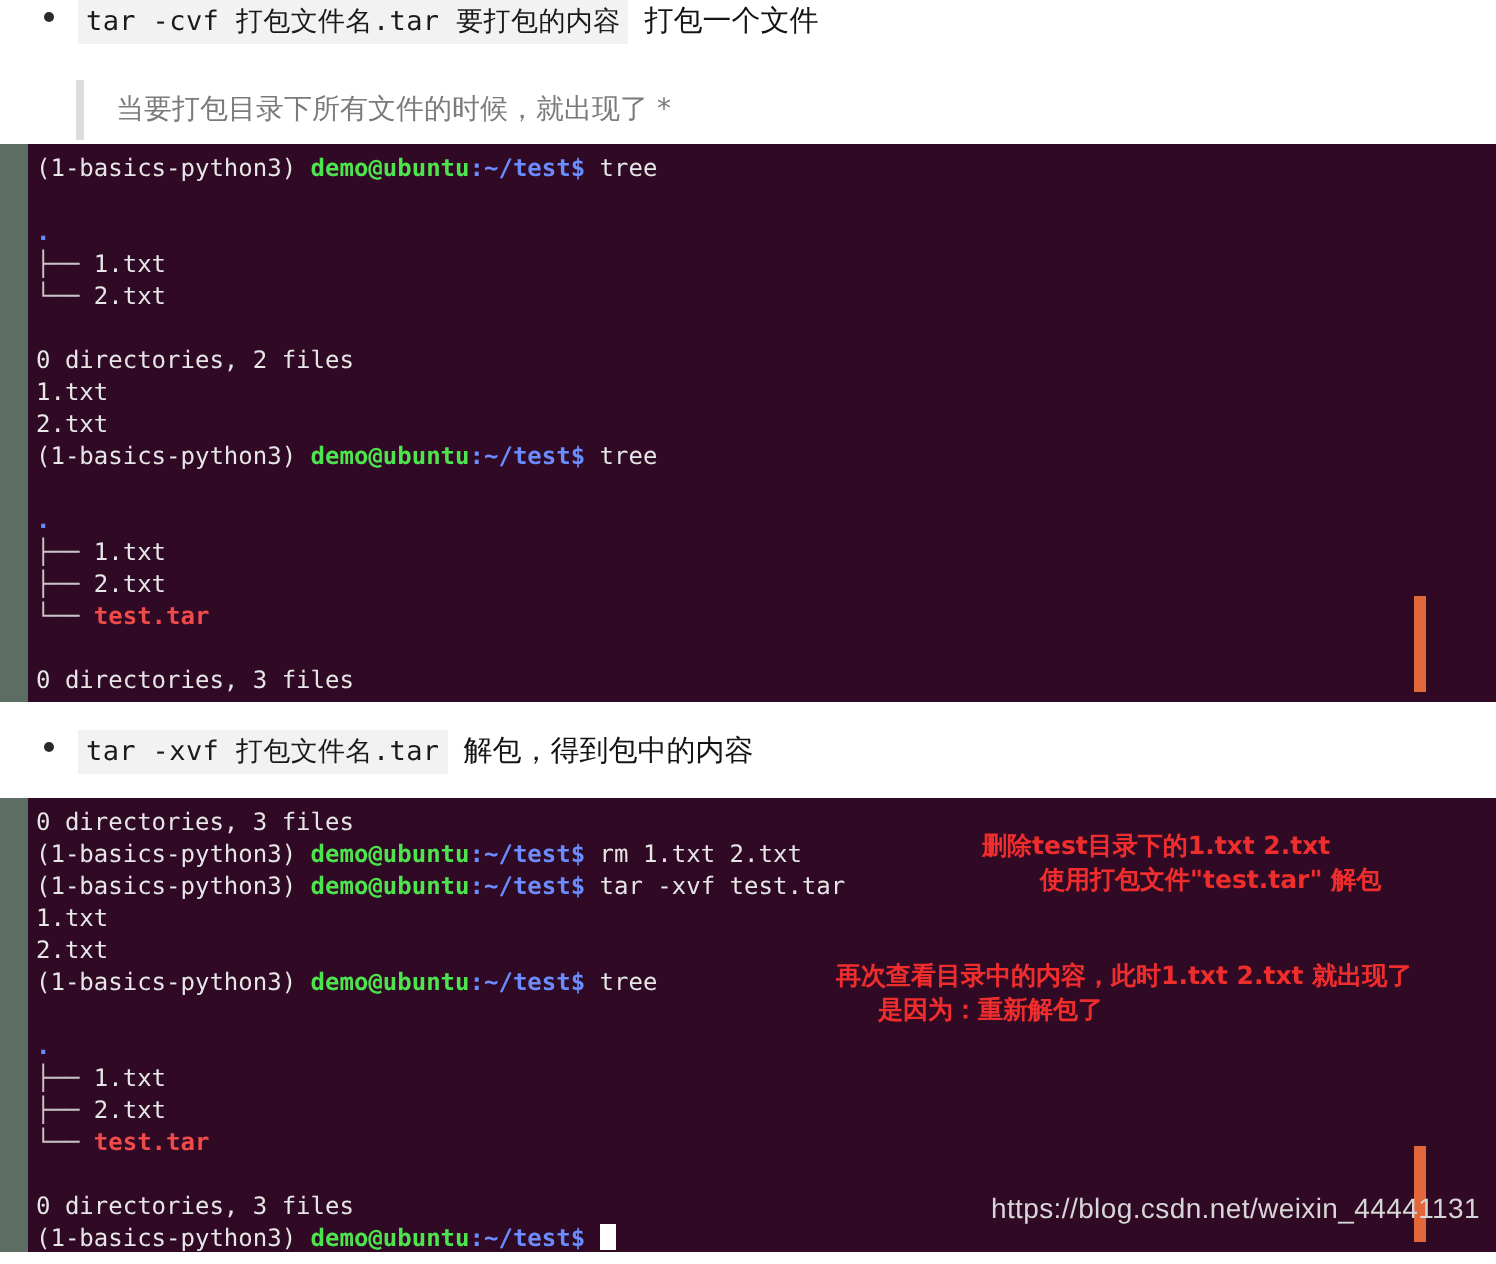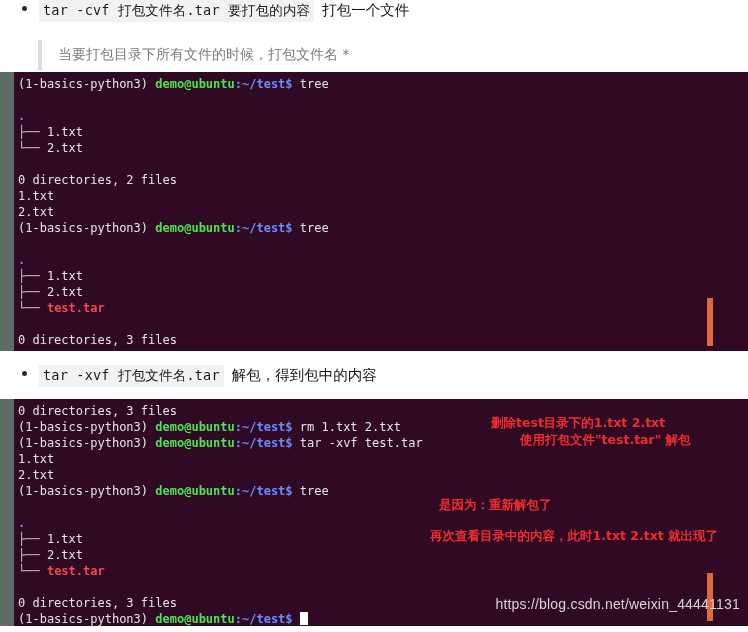--- a/index.html
+++ b/index.html
@@ -136,21 +136,21 @@
 <body>
 
 <div class="prose-block">
   <div class="bullet-row">
     <span class="bullet-dot"></span>
     <code class="code-inline">tar -cvf 打包文件名.tar 要打包的内容</code>
     <span class="cn-plain">打包一个文件</span>
   </div>
   <div class="quote-row">
     <span class="quote-bar"></span>
-    <span class="quote-text">当要打包目录下所有文件的时候，打包文件名 *</span>
+    <span class="quote-text">当要打包目录下所有文件的时候，就出现了 *</span>
   </div>
 </div>
 
 <div class="term" id="term1" style="height:279px;">
   <div class="term-pad" id="term1-body">
       <div class="tline"><span class="c-white">(1-basics-python3) </span><span class="c-green">demo@ubuntu</span><span class="c-blue">:~/test$</span><span class="c-white"> tree</span></div>
       <div class="tline">&nbsp;</div>
       <div class="tline"><span class="c-blue">.</span></div>
       <div class="tline"><span class="c-tree">├── </span><span class="c-white">1.txt</span></div>
       <div class="tline"><span class="c-tree">└── </span><span class="c-white">2.txt</span></div>
@@ -193,18 +193,18 @@
       <div class="tline"><span class="c-tree">├── </span><span class="c-white">1.txt</span></div>
       <div class="tline"><span class="c-tree">├── </span><span class="c-white">2.txt</span></div>
       <div class="tline"><span class="c-tree">└── </span><span class="c-red">test.tar</span></div>
       <div class="tline">&nbsp;</div>
       <div class="tline"><span class="c-white">0 directories, 3 files</span></div>
       <div class="tline"><span class="c-white">(1-basics-python3) </span><span class="c-green">demo@ubuntu</span><span class="c-blue">:~/test$</span><span class="c-white"> </span><span class="cursor"></span></div>
     </div>
 
   <div class="annot" style="left:477px; top:16px;">删除test目录下的1.txt 2.txt</div>
   <div class="annot" style="left:506px; top:33px;">使用打包文件"test.tar" 解包</div>
-  <div class="annot" style="left:416px; top:81px;margin-top:48px;">再次查看目录中的内容，此时1.txt 2.txt 就出现了</div>
+  <div class="annot" style="left:404px; top:81px;">再次查看目录中的内容，此时1.txt 2.txt 就出现了</div>
   <div class="annot" style="left:425px; top:98px;text-align:right;">是因为：重新解包了</div>
 
   <div class="scroll-thumb" style="top:174px; height:48px;"></div>
   <div class="watermark">https://blog.csdn.net/weixin_44441131</div>
 </div>
 
 </body></html>

